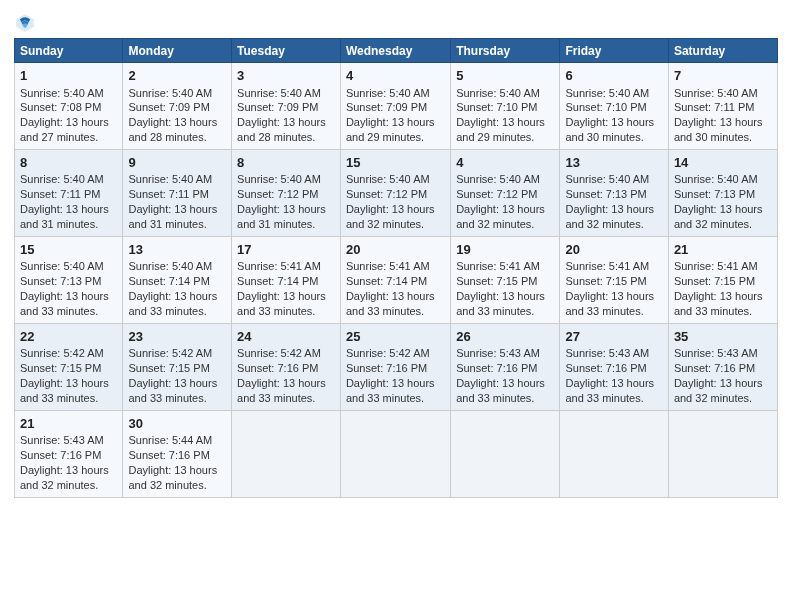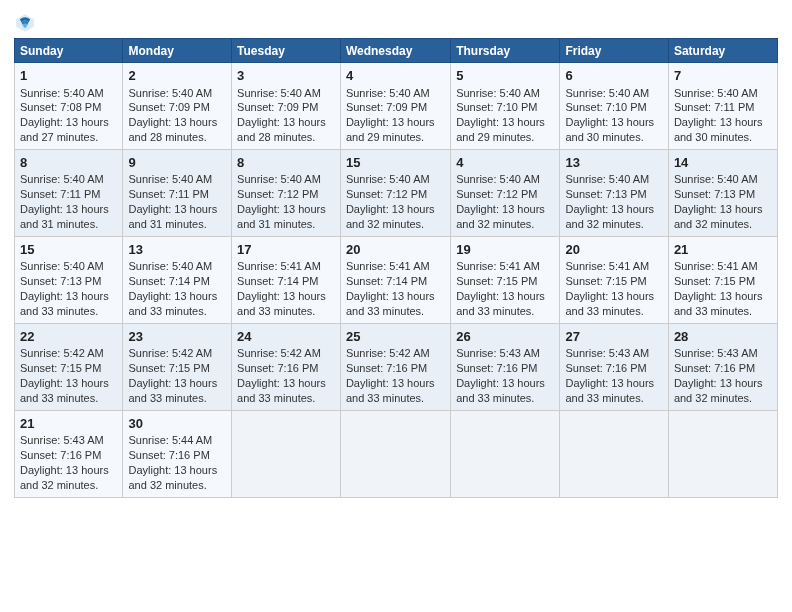--- a/index.html
+++ b/index.html
@@ -325,21 +325,21 @@
 and 33 minutes.</div>
           </td>
           <td>
             <span class="day-num">27</span>
             <div class="day-info" style="white-space: pre-line;">Sunrise: 5:43 AM
 Sunset: 7:16 PM
 Daylight: 13 hours
 and 33 minutes.</div>
           </td>
           <td>
-            <span class="day-num">28</span>
+            <span class="day-num">35</span>
             <div class="day-info" style="white-space: pre-line;">Sunrise: 5:43 AM
 Sunset: 7:16 PM
 Daylight: 13 hours
 and 32 minutes.</div>
           </td>
         </tr>
         <tr>
           <td>
             <span class="day-num">21</span>
             <div class="day-info" style="white-space: pre-line;">Sunrise: 5:43 AM

